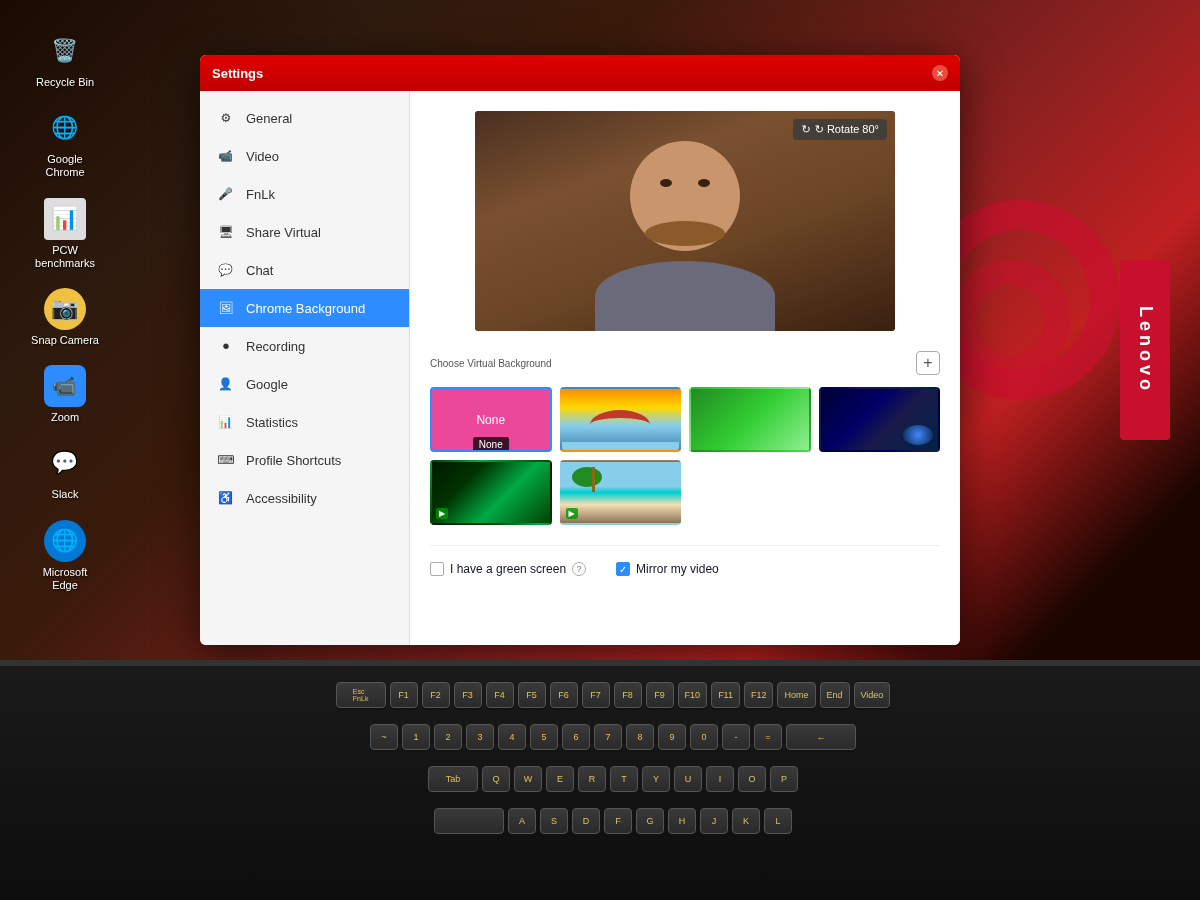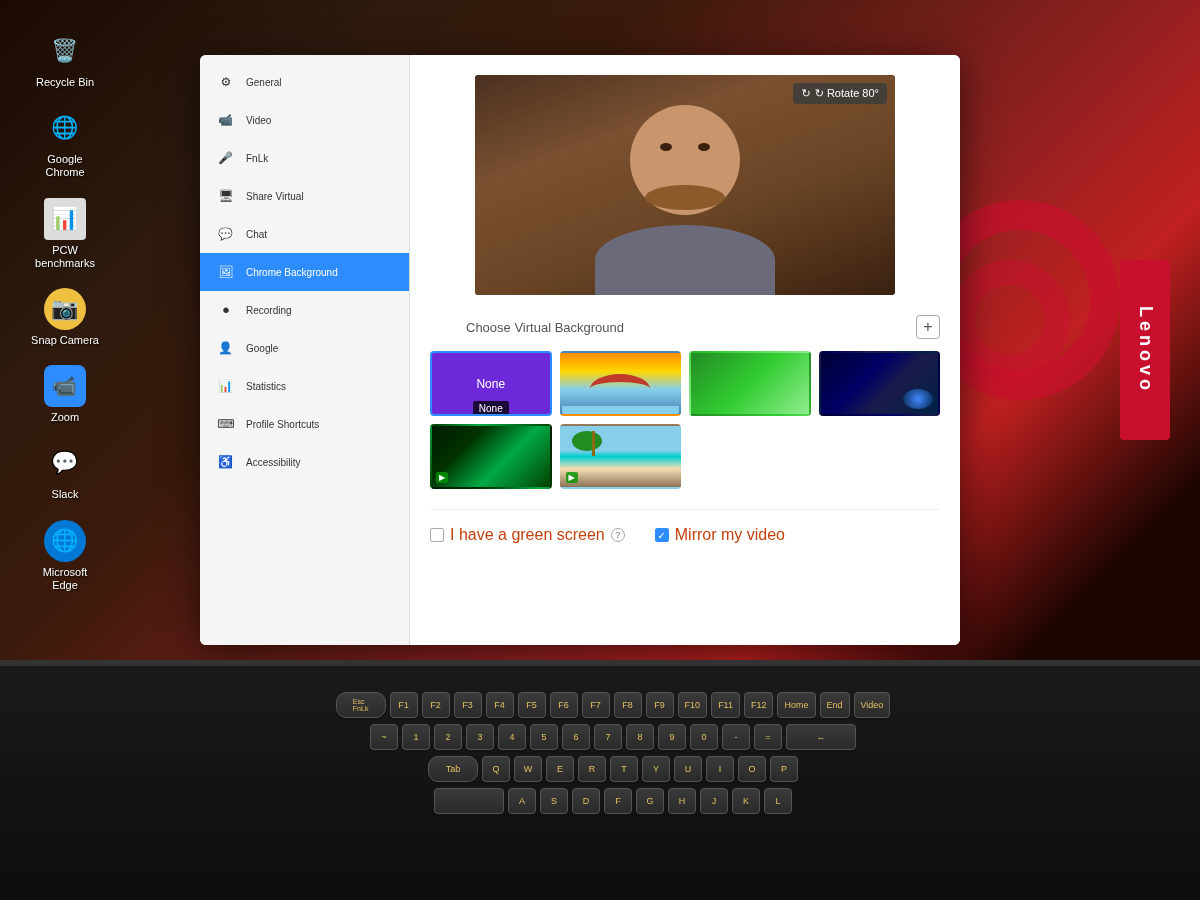--- a/index.html
+++ b/index.html
@@ -190,21 +190,21 @@
       width: 20px;
       height: 20px;
       border-radius: 50%;
       display: flex;
       align-items: center;
       justify-content: center;
       font-size: 12px;
       flex-shrink: 0;
     }
     .sidebar-item.active .sidebar-icon { color: white; }
-    .sidebar-label { font-size: 10px; }
+    .sidebar-label { font-size: 13px; }
 
     
     .main-content {
       flex: 1;
       padding: 20px;
       overflow-y: auto;
       background: white;
     }
 
     
@@ -244,24 +244,23 @@
     }
 
     
     .section-header {
       display: flex;
       align-items: center;
       justify-content: space-between;
       margin-bottom: 12px;
     }
     .section-title {
-      font-size: 13px;
+      font-size: 10px;
       color: #555;
       font-weight: normal;
-      margin-left: 36px;
     }
     .add-bg-btn {
       width: 24px;
       height: 24px;
       border: 1px solid #aaa;
       background: white;
       border-radius: 4px;
       cursor: pointer;
       display: flex;
       align-items: center;
@@ -285,21 +284,21 @@
       overflow: hidden;
       position: relative;
       display: flex;
       align-items: center;
       justify-content: center;
     }
     .bg-thumb.selected {
       border-color: #2D8CFF;
     }
     .bg-thumb.none-bg {
-      background: #6d28d9;
+      background: #ec4899;
       display: flex;
       flex-direction: column;
       align-items: center;
       justify-content: center;
     }
     .none-label {
       color: white;
       font-size: 12px;
     }
     .none-tooltip {
@@ -375,22 +374,22 @@
     .checkbox.checked {
       background: #2D8CFF;
       border-color: #2D8CFF;
     }
     .checkbox.checked::after {
       content: '✓';
       color: white;
       font-size: 10px;
     }
     .option-label {
-      font-size: 16px;
-      color: #c2410c;
+      font-size: 12px;
+      color: #0f172a;
     }
     .help-icon {
       width: 14px;
       height: 14px;
       border-radius: 50%;
       border: 1px solid #aaa;
       display: flex;
       align-items: center;
       justify-content: center;
       font-size: 9px;
@@ -402,24 +401,24 @@
     .keyboard-area {
       position: absolute;
       bottom: 0;
       left: 0;
       right: 0;
       height: 240px;
       background: linear-gradient(to bottom, #1a1a1a, #0d0d0d);
       border-top: 6px solid #333;
     }
     .keyboard-rows {
-      padding: 26px 30px 10px;
+      padding: 16px 30px 10px;
       display: flex;
       flex-direction: column;
-      gap: 6px;
+      gap: 16px;
       margin-left: 26px;
     }
     .key-row {
       display: flex;
       gap: 4px;
       justify-content: center;
     }
     .key {
       background: linear-gradient(to bottom, #3a3a3a, #2a2a2a);
       border: 1px solid #555;
@@ -427,21 +426,21 @@
       color: #e0c060;
       font-size: 9px;
       padding: 4px 6px;
       min-width: 28px;
       height: 26px;
       display: flex;
       align-items: center;
       justify-content: center;
       box-shadow: 0 2px 0 #111;
     }
-    .key-wide { min-width: 50px; border-radius: 10px; }
+    .key-wide { min-width: 50px; }
     .key-wider { min-width: 70px; }
 
     
     .webcam-dot {
       position: absolute;
       top: 6px;
       left: 50%;
       transform: translateX(-50%);
       width: 6px;
       height: 6px;
@@ -487,20 +486,26 @@
         <span class="icon-label">Slack</span>
       </div>
       <div class="desktop-icon">
         <div class="icon-img edge-icon" style="background:#0078d4;border-radius:50%;color:white;">🌐</div>
         <span class="icon-label">Microsoft Edge</span>
       </div>
     </div>
 
     <div class="settings-window">
 
+      <div class="window-titlebar">
+        <span class="window-title">Settings</span>
+        <div class="window-controls">
+          <button class="win-btn win-close">✕</button>
+        </div>
+      </div>
 
       <div class="window-body">
 
         <div class="sidebar">
           <div class="sidebar-item">
             <span class="sidebar-icon">⚙</span>
             <span class="sidebar-label">General</span>
           </div>
           <div class="sidebar-item">
             <span class="sidebar-icon">📹</span>

